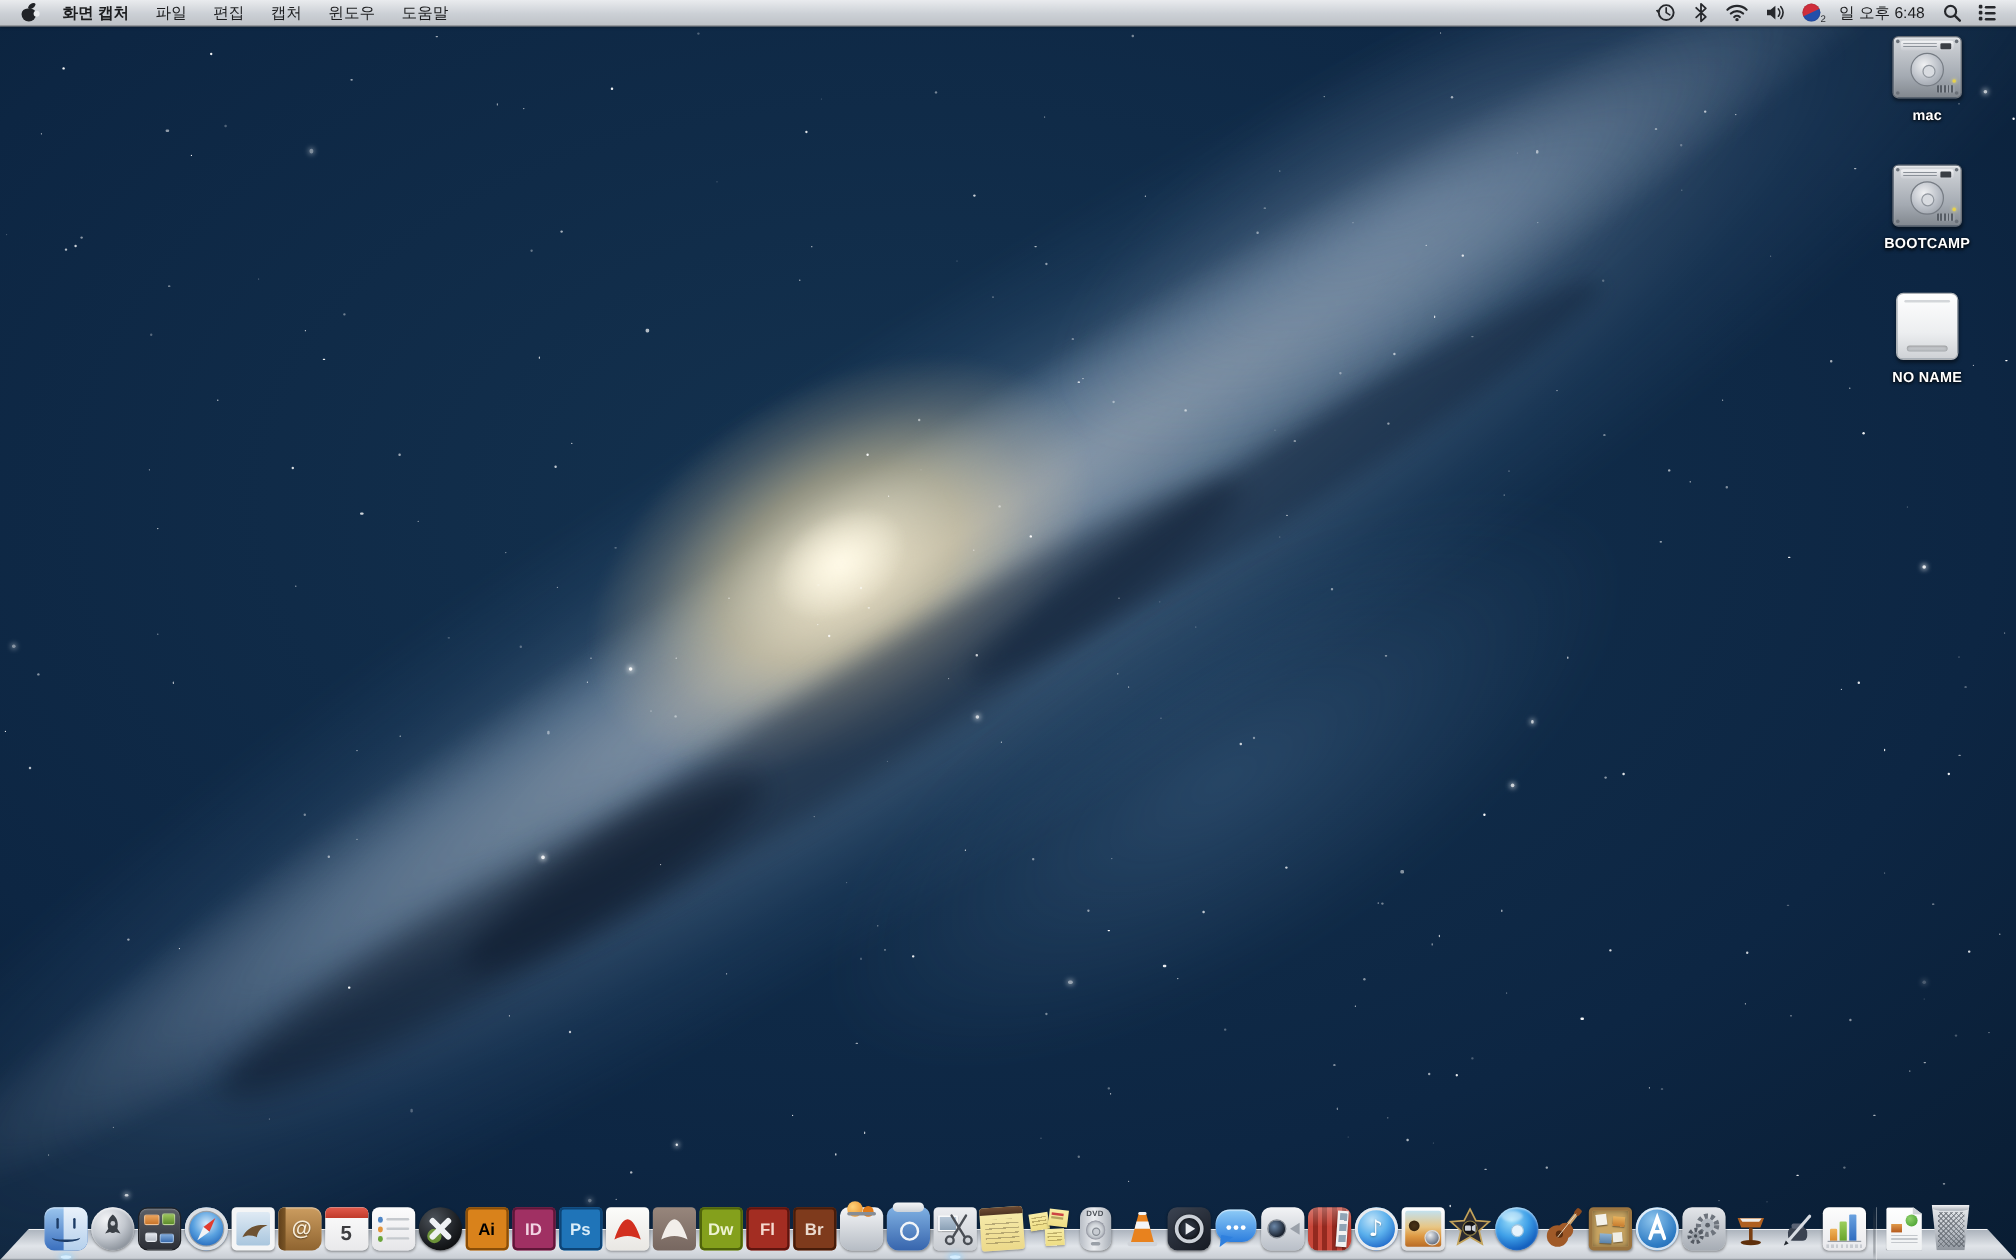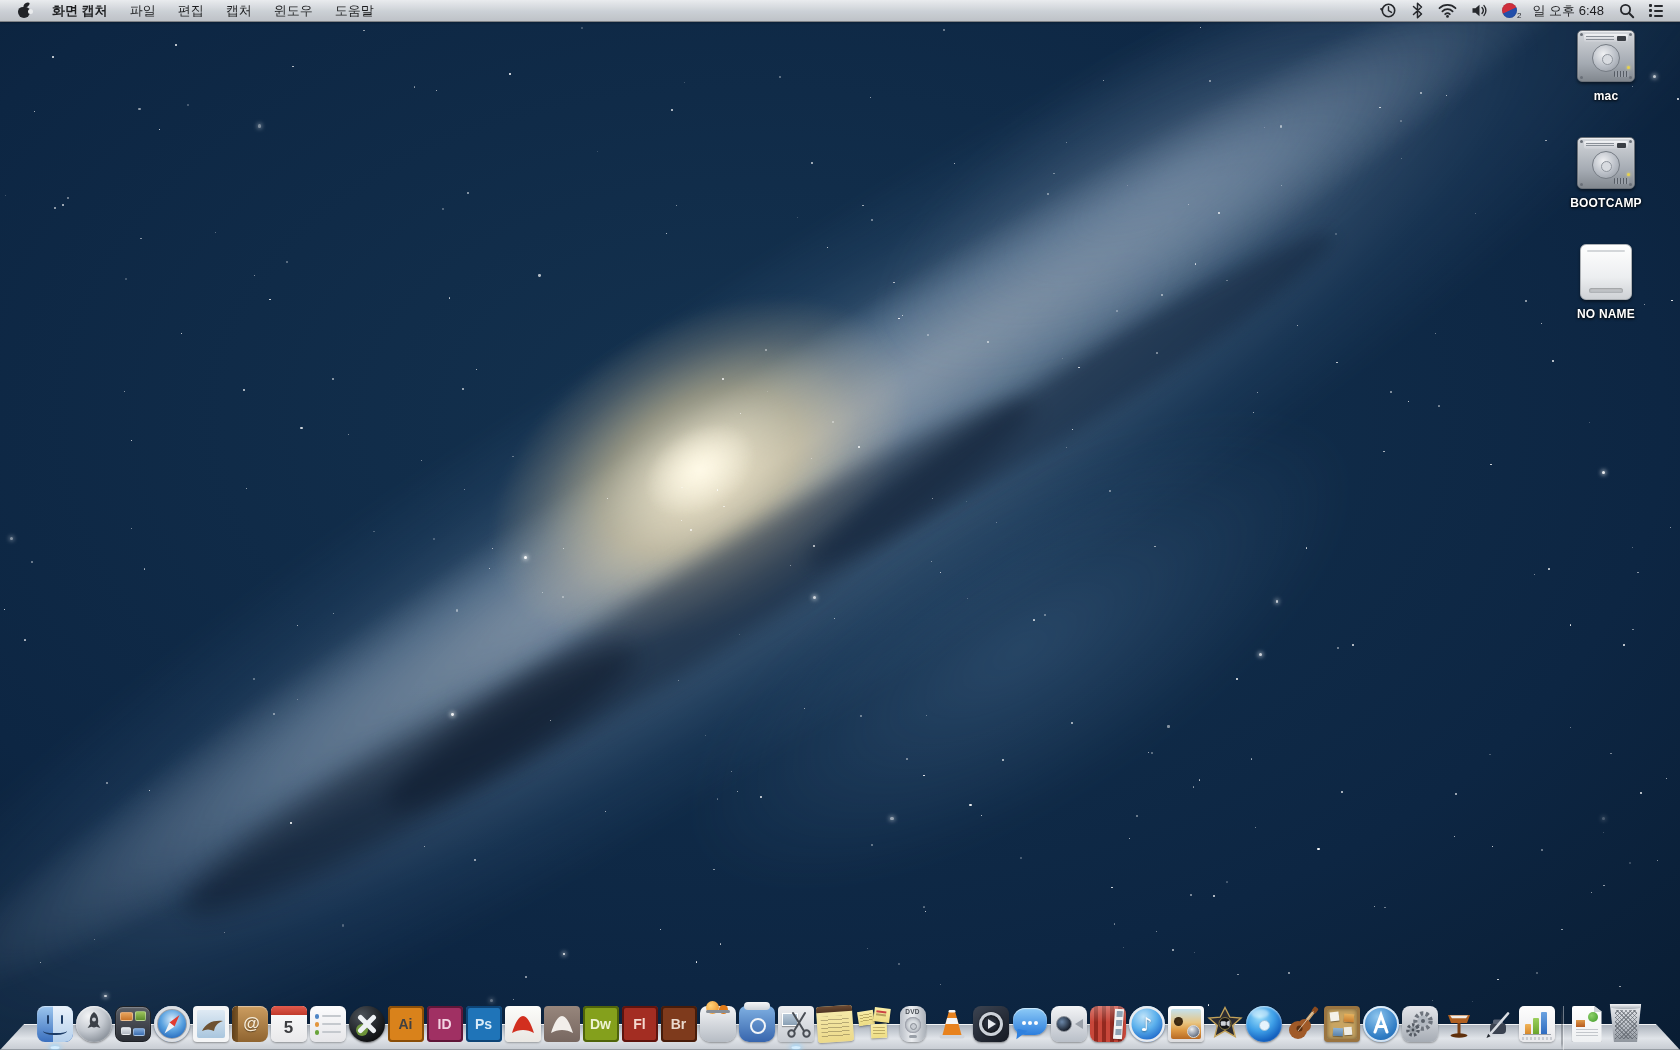--- a/index.html
+++ b/index.html
@@ -663,21 +663,21 @@
         <div class="ditem">
           <div class="icn x11"><svg width="36" height="36" viewBox="0 0 36 36">
               <circle cx="13" cy="24" r="6" fill="#86b83f" opacity=".75"></circle>
               <g stroke="#eef1f4" stroke-width="5" stroke-linecap="round">
                 <line x1="11.5" y1="11.5" x2="24.5" y2="24.5"></line>
                 <line x1="24.5" y1="11.5" x2="11.5" y2="24.5"></line>
               </g>
             </svg></div>
         </div>
         <div class="ditem">
-          <div class="icn adobe" style="background:#d9821b;color:#404040;box-shadow:inset 0 0 0 2px #8a4e08">
+          <div class="icn adobe" style="background:#d9821b;color:#000000;box-shadow:inset 0 0 0 2px #8a4e08">
             <span>Ai</span>
           </div>
         </div>
         <div class="ditem">
           <div class="icn adobe" style="background:#a03063;color:#f2d3e2;box-shadow:inset 0 0 0 2px #5f1638">
             <span>ID</span>
           </div>
         </div>
         <div class="ditem">
           <div class="icn adobe" style="background:#1f74b8;color:#d9ecf8;box-shadow:inset 0 0 0 2px #0d4476">

